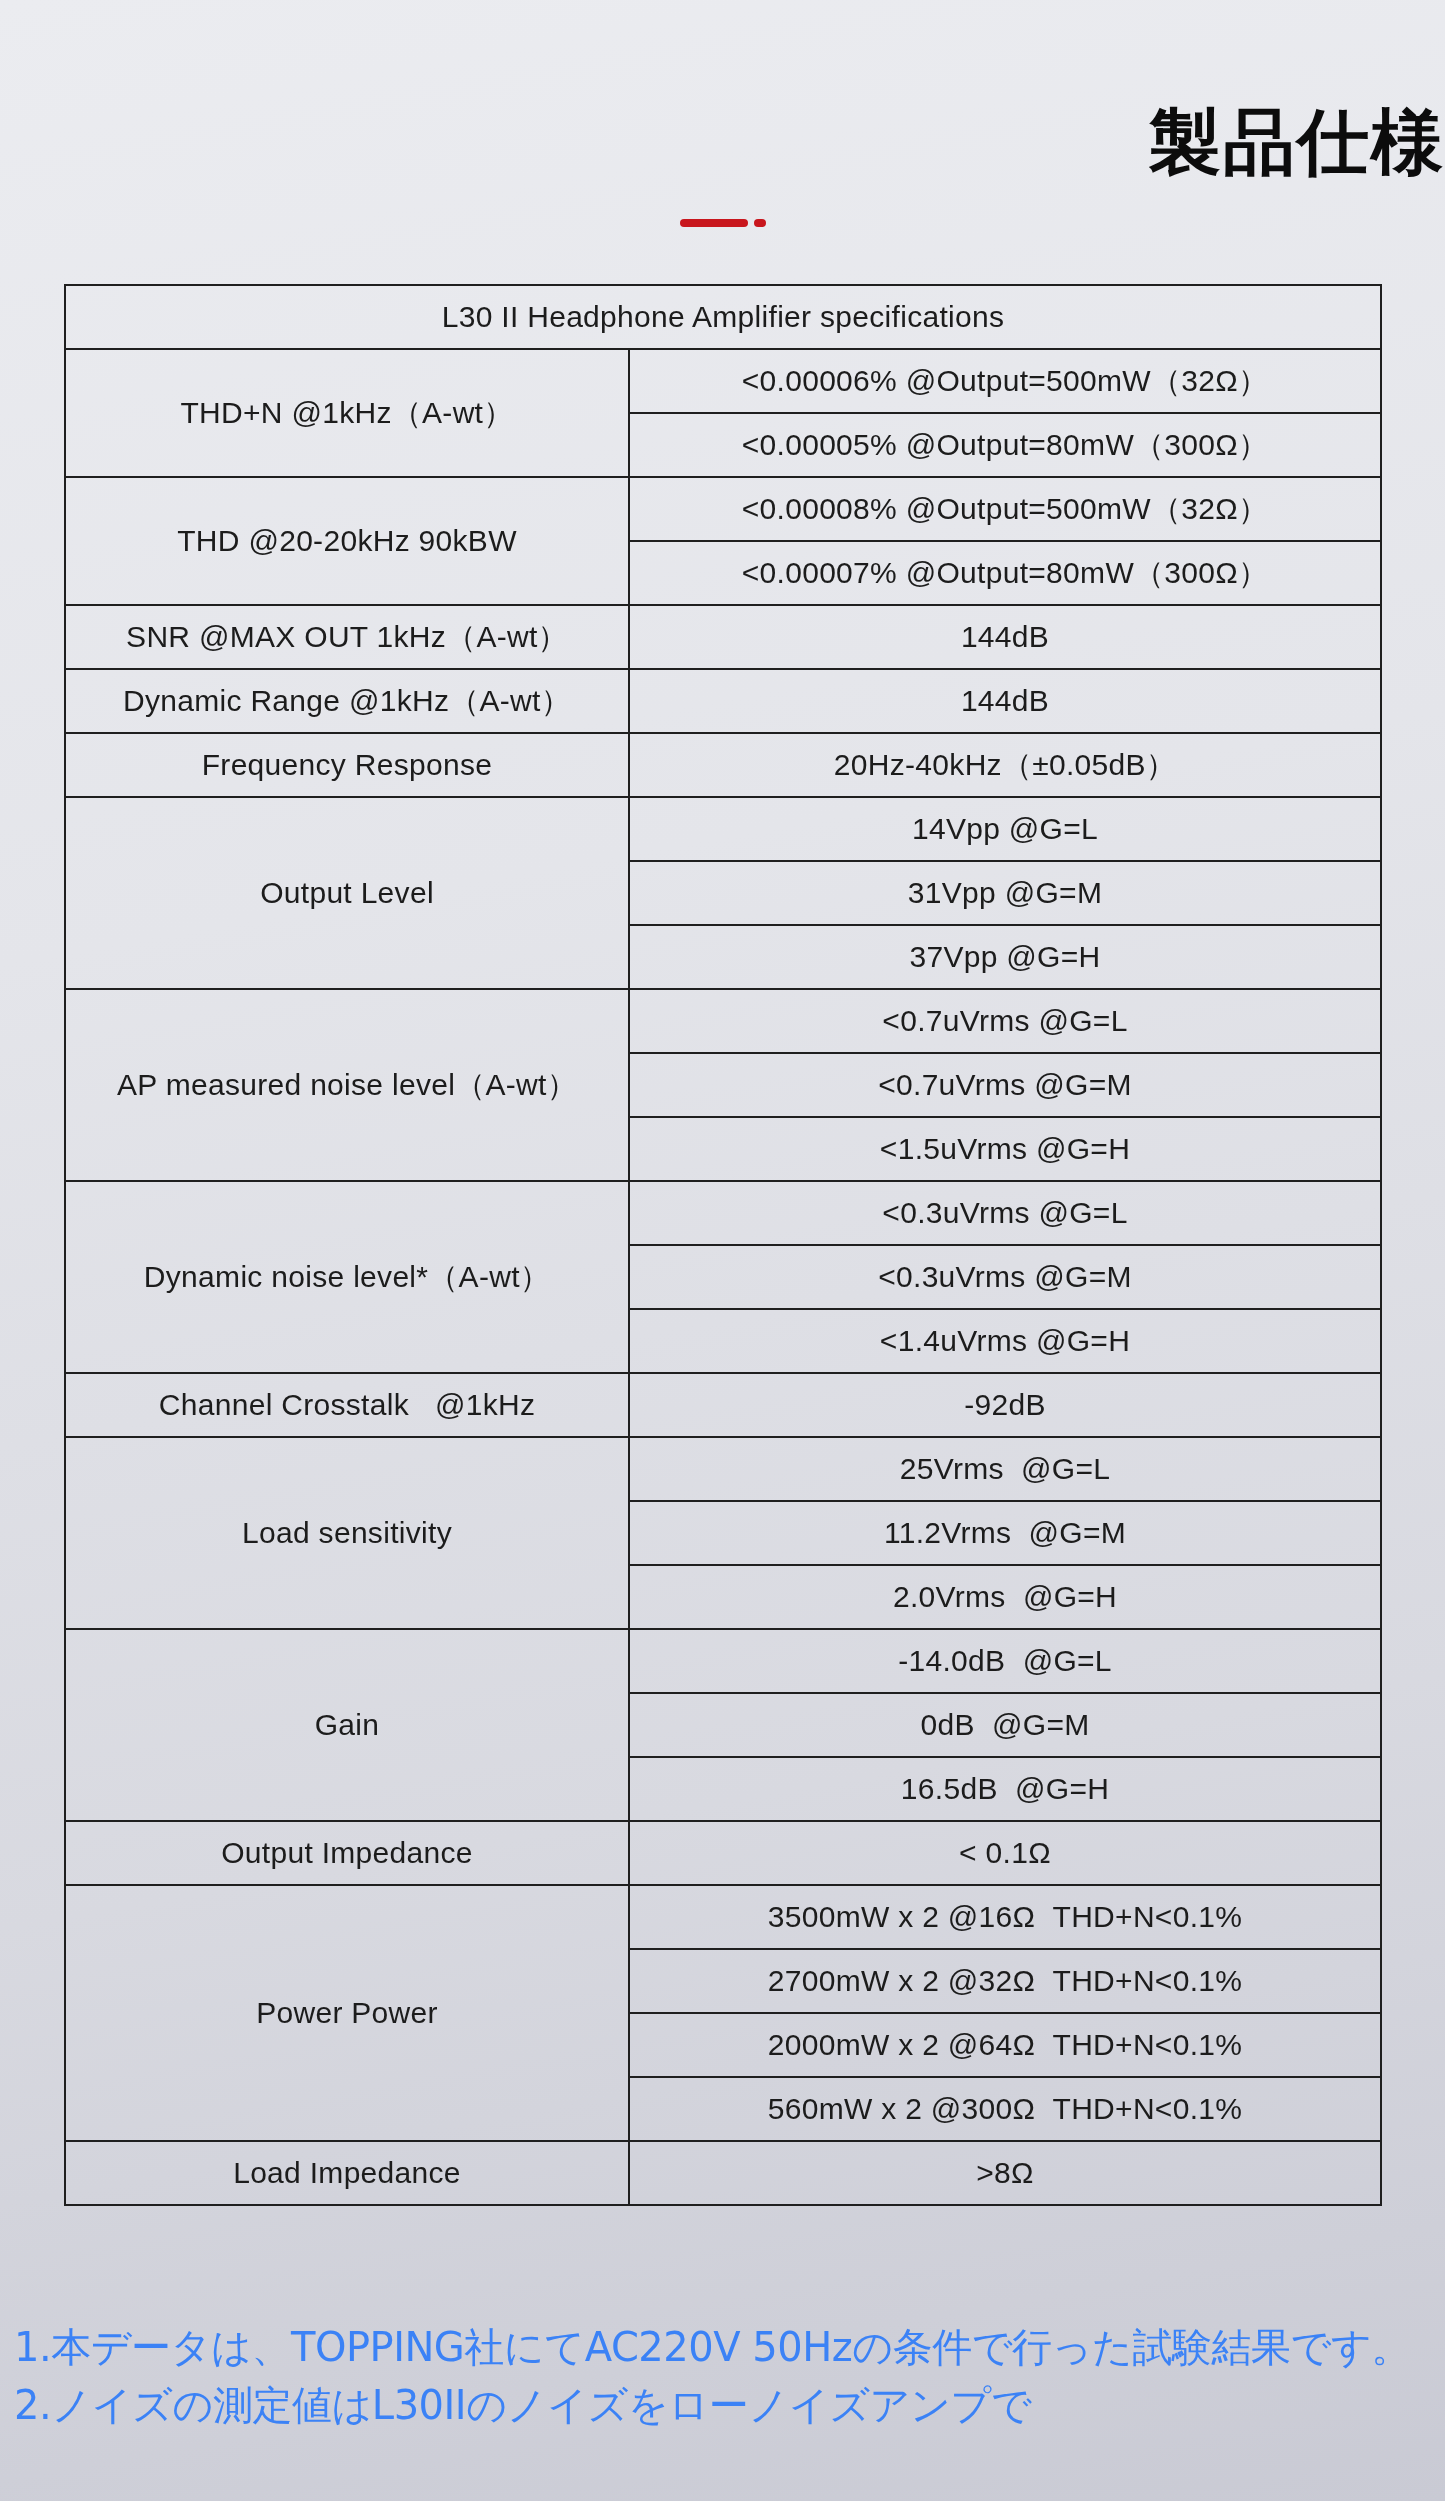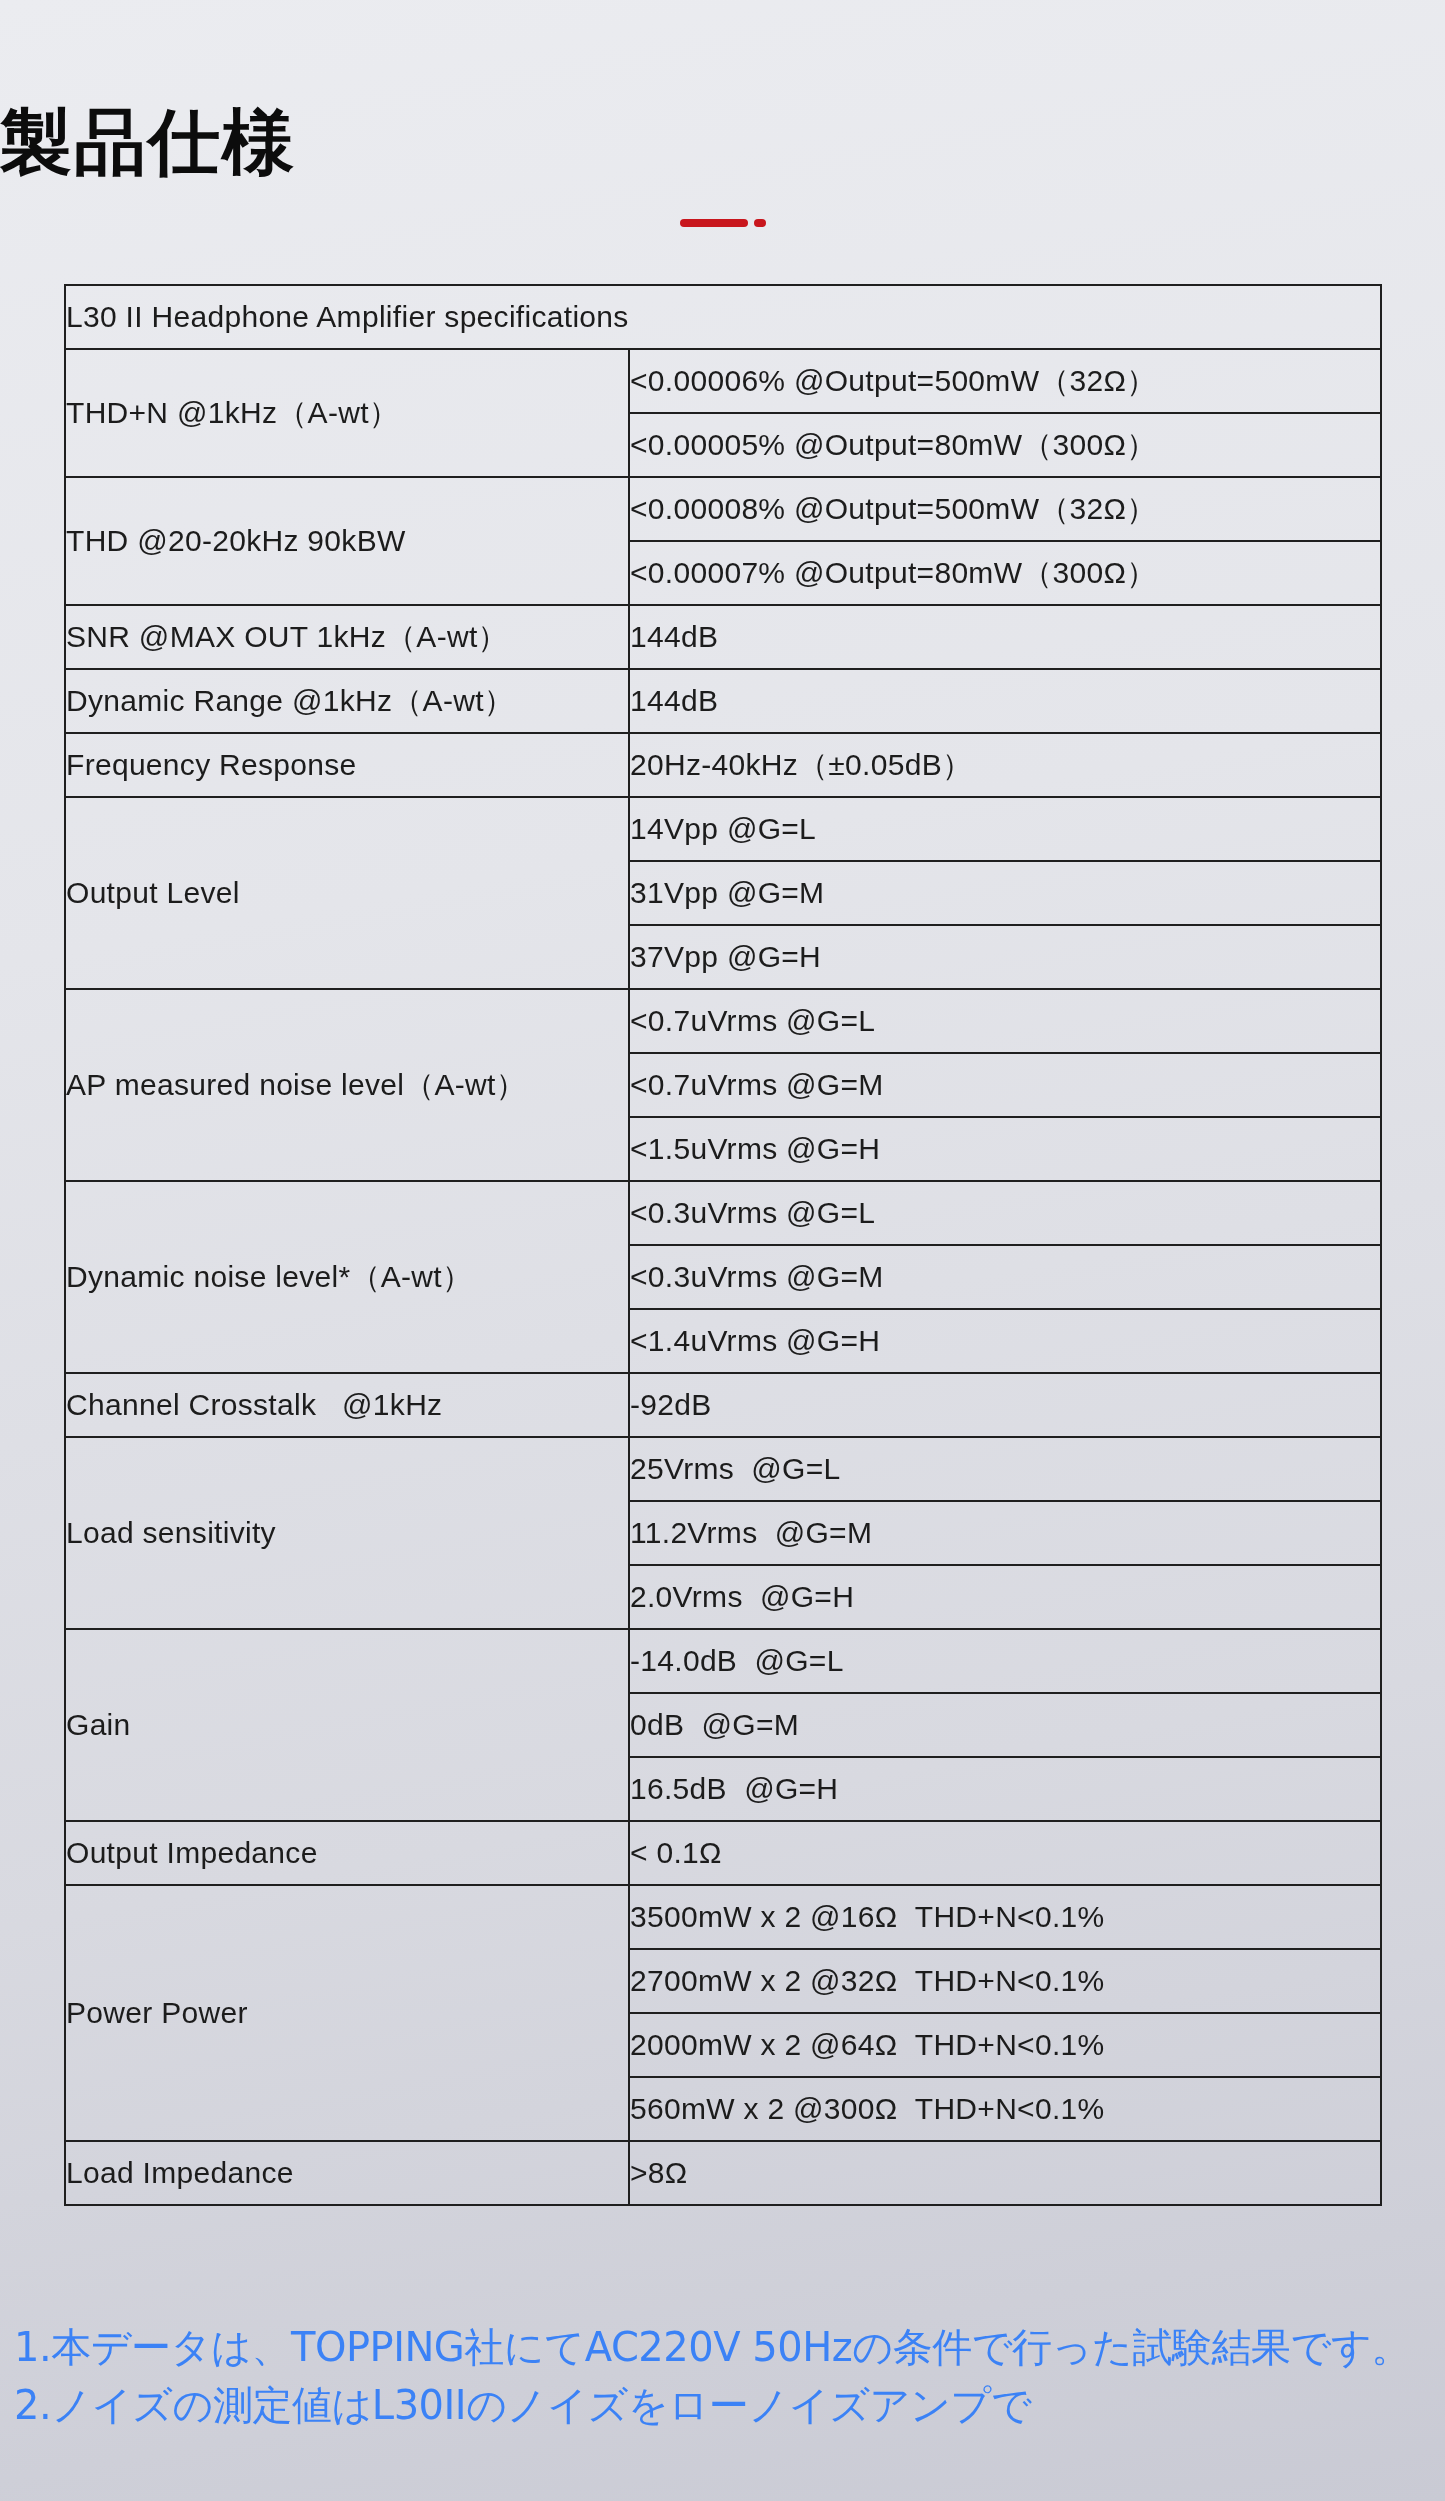--- a/index.html
+++ b/index.html
@@ -13,21 +13,21 @@
       overflow: hidden;
       background: linear-gradient(170deg, #ebecf0 0%, #e4e5ea 35%, #d8d9e0 70%, #c9cad4 100%);
       font-family: "Liberation Sans", sans-serif;
       color: #1a1a1a;
     }
     .page-title {
       position: absolute;
       top: 92px;
       left: 0;
       width: 1445px;
-      text-align: left;
+      text-align: right;
       font-family: "DejaVu Sans", sans-serif;
       font-weight: bold;
       font-size: 72px;
       line-height: 100px;
       letter-spacing: 2px;
       color: #0c0c0c;
     }
     .title-accent {
       position: absolute;
       top: 219px;
@@ -53,21 +53,21 @@
       top: 284px;
       left: 64px;
       width: 1316px;
       border-collapse: collapse;
       table-layout: fixed;
     }
     .spec-table td {
       border: 2px solid #1f1f1f;
       height: 62px;
       padding: 0;
-      text-align: left;
+      text-align: center;
       vertical-align: middle;
       font-family: "Liberation Sans", sans-serif;
       font-size: 30px;
       color: #1c1c1c;
       letter-spacing: 0.3px;
       white-space: pre;
     }
     .spec-table td.header-cell {
       font-size: 30px;
     }

